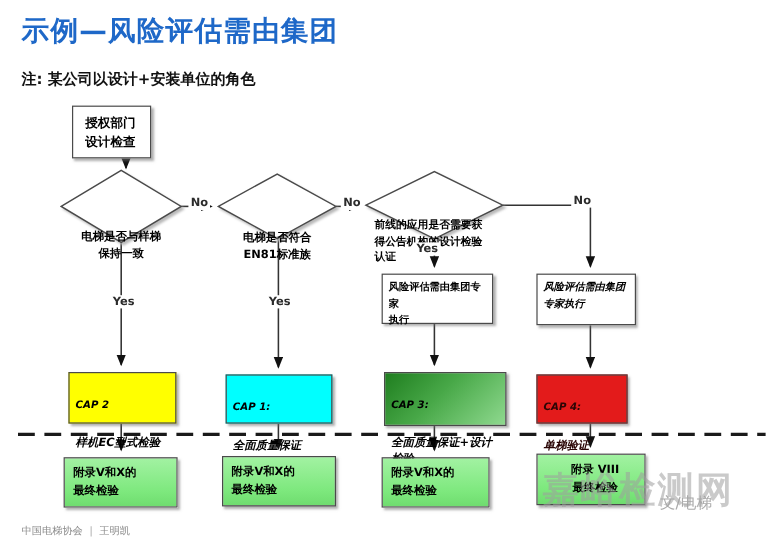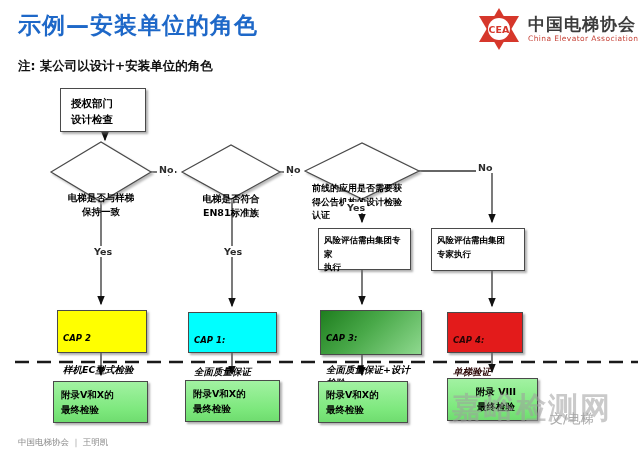--- a/index.html
+++ b/index.html
@@ -19,24 +19,24 @@
   #logo .cn{font-size:17px;font-weight:bold;color:#3c3c3c;letter-spacing:1px;line-height:1.1;}
   #logo .en{font-size:7.5px;color:#c64338;letter-spacing:.4px;}
   
   #wires{position:absolute;left:0;top:0;width:640px;height:453px;z-index:1;}
   
   .fbox{
     position:absolute;z-index:2;background:#fff;border:1px solid #4a4a4a;
     box-shadow:2px 2px 2px rgba(110,110,110,.55);
     font-weight:bold;color:#000;white-space:pre-line;box-sizing:border-box;
   }
-  #start-box{left:60px;top:88px;width:86px;height:44px;font-size:10.5px;line-height:1.55;padding:6px 0 0 10px;}
+  #start-box{left:60px;top:88px;width:66px;height:44px;font-size:10.5px;line-height:1.55;padding:6px 0 0 10px;}
   .risk{font-size:8.5px;line-height:1.6;padding:5px 3px 0 5px;}
   #risk-a{left:318px;top:228px;width:93px;height:42px;}
-  #risk-b{left:431px;top:228px;width:94px;height:43px;}
+  #risk-b{left:447px;top:228px;width:83px;height:43px;font-style:italic;}
   
   .dtext{
     position:absolute;z-index:3;font-weight:bold;color:#000;text-align:center;
     white-space:pre-line;
     margin-top:32px;
   }
   #d1-text{left:55px;top:159px;width:92px;font-size:9.5px;line-height:1.5;}
   #d2-text{left:185px;top:160px;width:92px;font-size:9.5px;line-height:1.5;}
   #d3-text{left:308px;top:150px;width:108px;font-size:9px;line-height:1.5;text-align:left;padding-left:4px;box-sizing:border-box;}
   
@@ -77,35 +77,23 @@
     position:absolute;left:492px;top:425px;z-index:9;font-size:16px;font-style:italic;
     color:#9a9a9a;opacity:.85;letter-spacing:1px;font-family:"DejaVu Serif","Liberation Serif",serif;
   }
   #wm-byline{position:absolute;left:550px;top:410px;z-index:9;font-size:13px;color:#a3a3a3;opacity:.9;}
 </style>
 </head>
 <body>
 
 <div id="slide">
 
-  <h1 id="title">示例—安装单位的角色</h1>
+  <h1 id="title">示例—风险评估需由集团</h1>
   <div id="note">注: 某公司以设计+安装单位的角色</div>
 
-  <div id="logo">
-    <svg width="46" height="46" viewBox="0 0 46 46">
-      <polygon points="23,2 43,36 3,36" fill="#d6372b"></polygon>
-      <polygon points="23,44 3,10 43,10" fill="#d6372b"></polygon>
-      <circle cx="23" cy="23" r="11" fill="#ffffff"></circle>
-      <text x="23" y="27" text-anchor="middle" font-size="9.5" font-weight="bold" fill="#d6372b">CEA</text>
-    </svg>
-    <div class="logo-text">
-      <div class="cn">中国电梯协会</div>
-      <div class="en">China Elevator Association</div>
-    </div>
-  </div>
 
   <svg id="wires" viewBox="0 0 640 453">
     <defs>
       <marker id="ah" markerWidth="9" markerHeight="8" refX="6.5" refY="3" orient="auto">
         <path d="M0,0 L7.5,3 L0,6 z" fill="#111"></path>
       </marker>
     </defs>
 
     <g stroke="#333" stroke-width="1.3" fill="none">
       <line x1="105" y1="132" x2="105" y2="140" marker-end="url(#ah)"></line>

